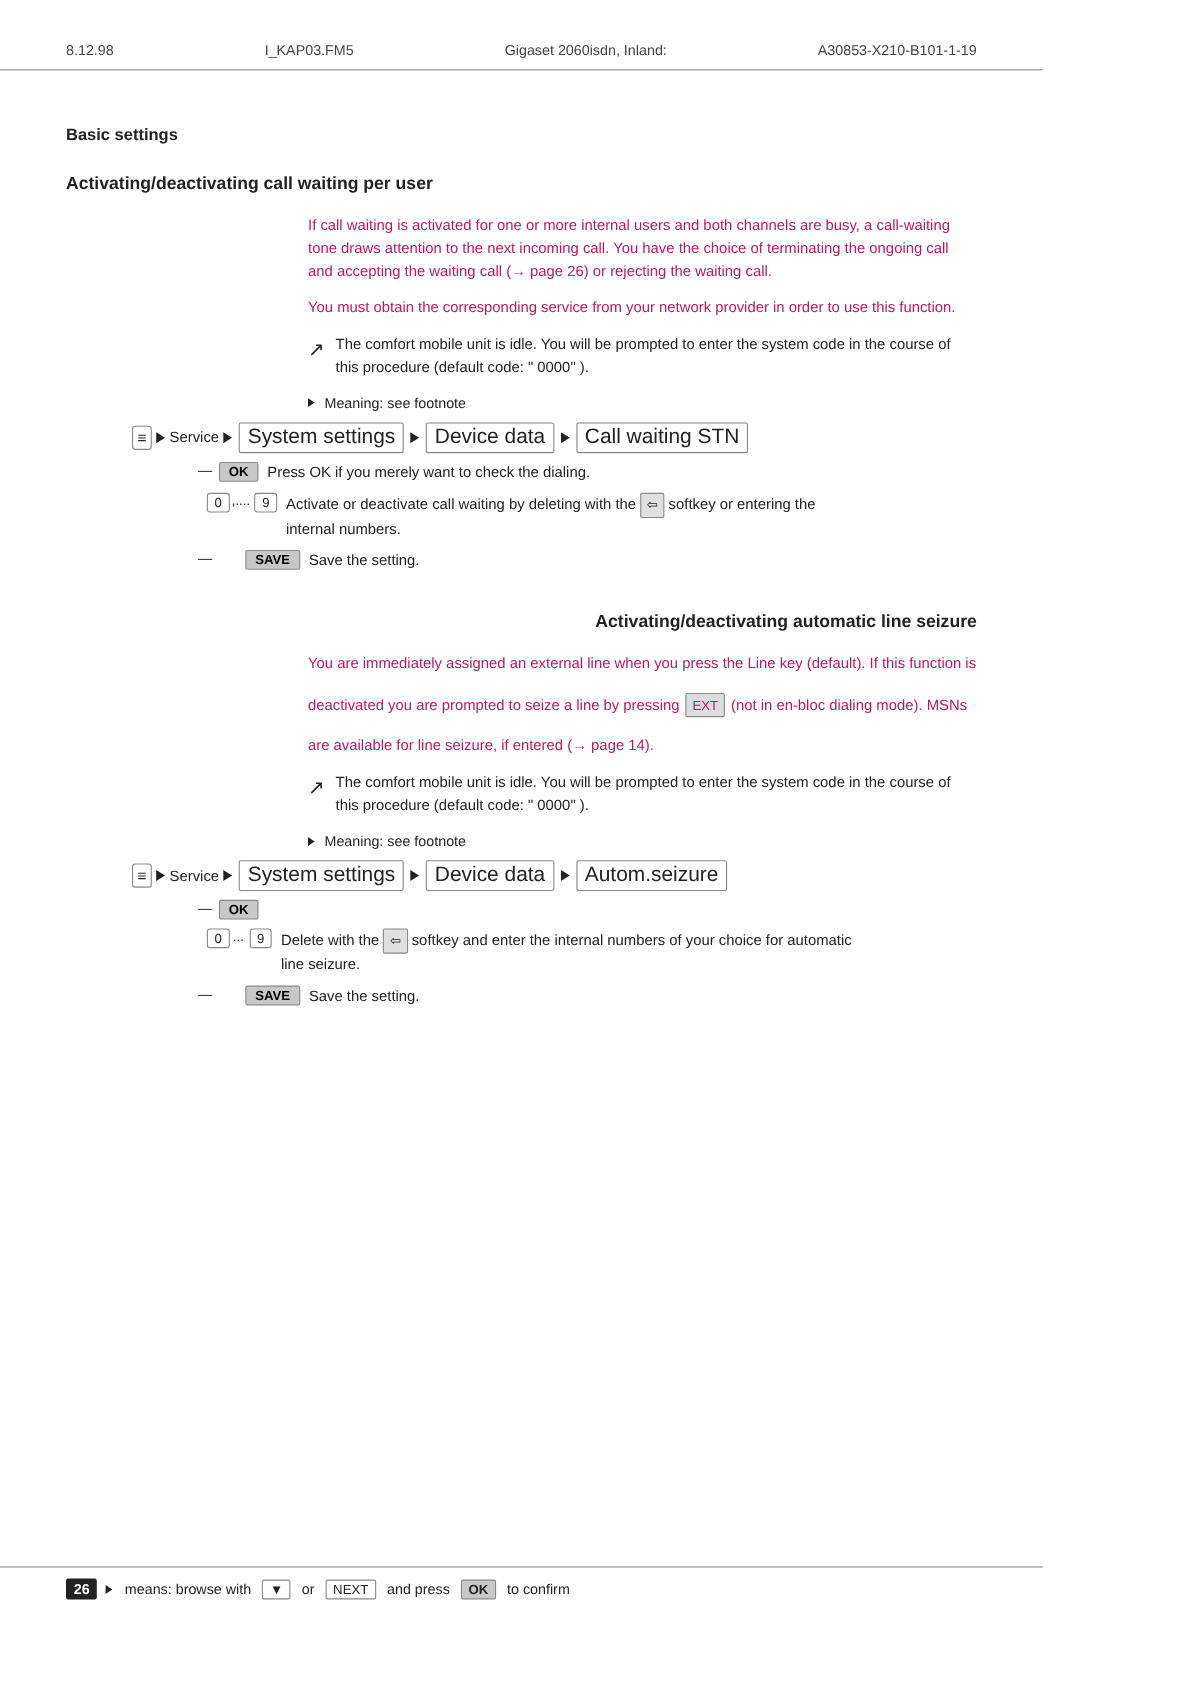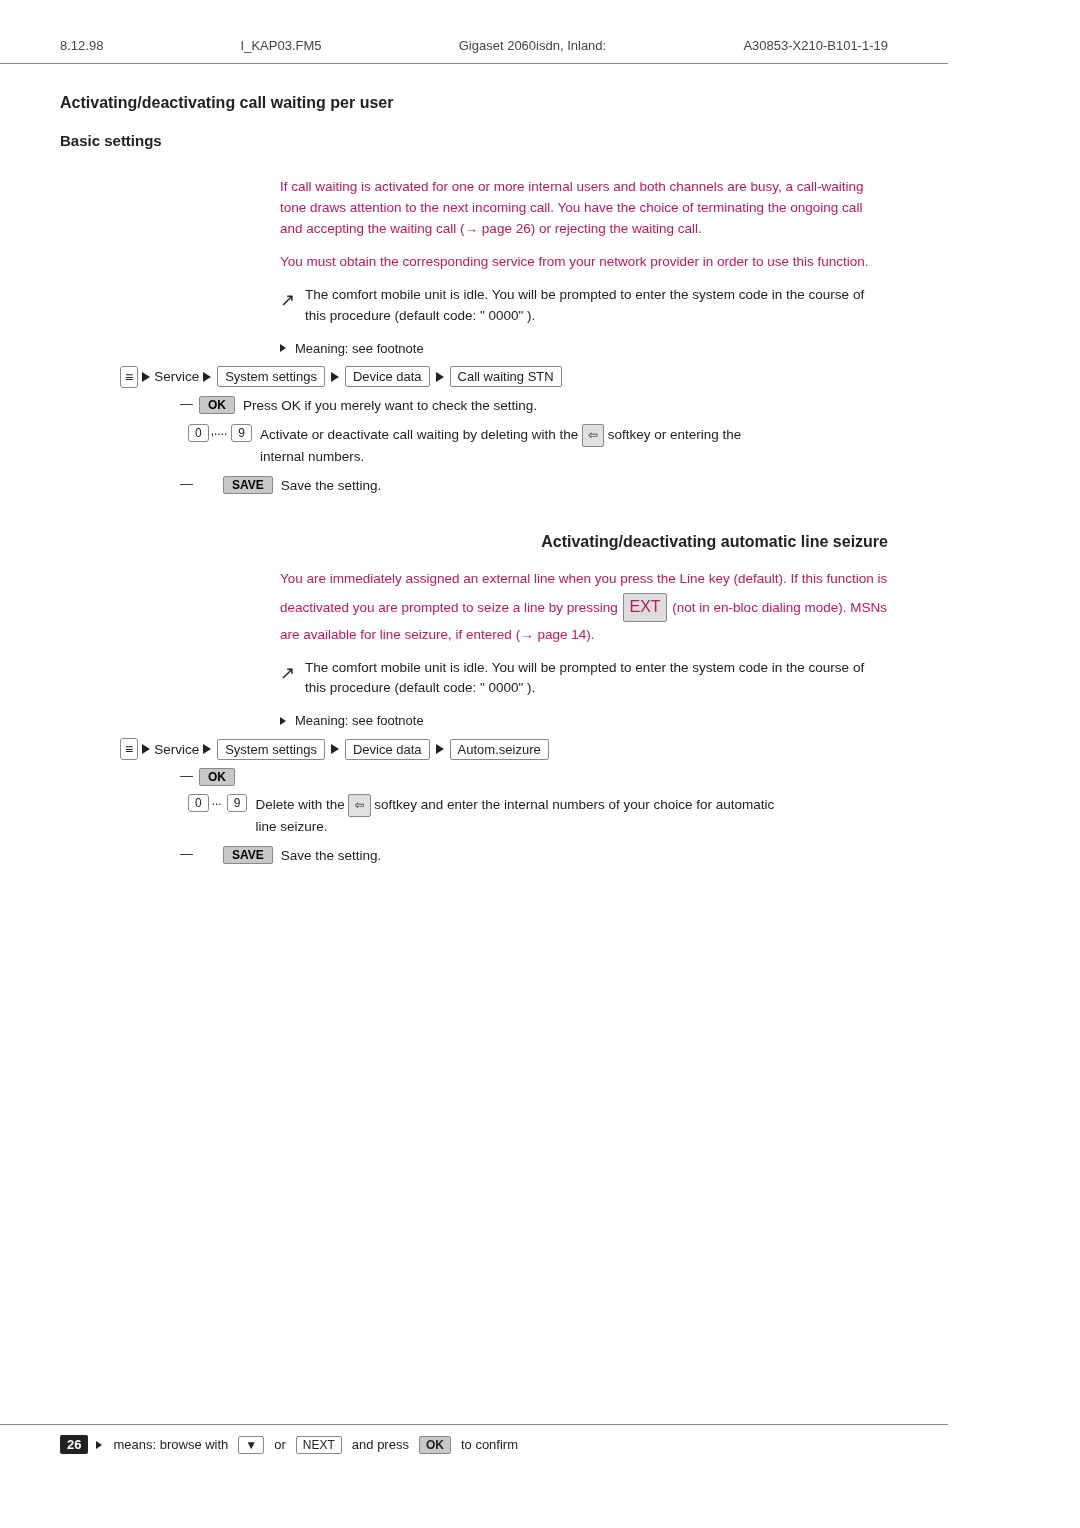--- a/index.html
+++ b/index.html
@@ -117,21 +117,21 @@
     .nav-label {
       font-size: 13.5px;
     }
 
     .nav-box {
       display: inline-flex;
       align-items: center;
       border: 1px solid #888;
       border-radius: 2px;
       padding: 2px 7px;
-      font-size: 13px;
+      font-size: 19px;
       margin: 0 2px;
     }
 
     .action-row {
       display: flex;
       align-items: flex-start;
       margin-left: 120px;
       margin-bottom: 8px;
       gap: 0;
     }
@@ -262,23 +262,23 @@
       border-left: 6px solid #222;
       margin-right: 3px;
     }
 
     .ext-box {
       display: inline-flex;
       align-items: center;
       border: 1px solid #888;
       border-radius: 2px;
       padding: 1px 5px;
-      font-size: 16px;
+      font-size: 12px;
       background: #ddd;
-      margin: 3px 2px;
+      margin: 16px 2px;
     }
 
     .nav-menu-icon {
       display: inline-flex;
       align-items: center;
       justify-content: center;
       border: 1px solid #888;
       border-radius: 3px;
       padding: 2px 4px;
       font-size: 14px;
@@ -293,26 +293,26 @@
     <div class="header-left">
       <span>8.12.98</span>
     </div>
     <span>I_KAP03.FM5</span>
     <span>Gigaset 2060isdn, Inland:</span>
     <span>A30853-X210-B101-1-19</span>
   </div>
 
   <div class="content">
 
+    <div style="margin-bottom: 28px; margin-top: 20px;">
+      <span class="section-title">Basic settings</span>
+    </div>
+
     <div style="margin-bottom: 18px;">
       <span class="subsection-title">Activating/deactivating call waiting per user</span>
-    </div>
-
-    <div style="margin-bottom: 28px; margin-top: 20px;">
-      <span class="section-title">Basic settings</span>
     </div>
 
     <div class="description-block">
       <span>If call waiting is activated for one or more internal users and both channels are busy, a call-waiting tone draws attention to the next incoming call. You have the choice of terminating the ongoing call and accepting the waiting call (→ page 26) or rejecting the waiting call.</span>
     </div>
 
     <div class="description-block">
       <span>You must obtain the corresponding service from your network provider in order to use this function.</span>
     </div>
 
@@ -334,21 +334,21 @@
       <span class="nav-box">System settings</span>
       <span class="nav-arrow"></span>
       <span class="nav-box">Device data</span>
       <span class="nav-arrow"></span>
       <span class="nav-box">Call waiting STN</span>
     </div>
 
     <div class="action-row">
       <span class="action-icon" style="font-size:13px;">—</span>
       <span class="softkey-box softkey-ok">OK</span>
-      <span class="action-text">Press OK if you merely want to check the setting.</span>
+      <span class="action-text">Press OK if you merely want to check the dialing.</span>
     </div>
 
     <div class="action-row">
       <span class="action-icon" style="font-size:13px;"></span>
       <span class="key-box" style="margin-right:2px;">0</span>
       <span style="font-size:12px; margin-right:2px;">,....</span>
       <span class="key-box" style="margin-right:8px;">9</span>
       <span class="action-text">Activate or deactivate call waiting by deleting with the <span class="backspace-icon">⇦</span> softkey or entering the internal numbers.</span>
     </div>
 

